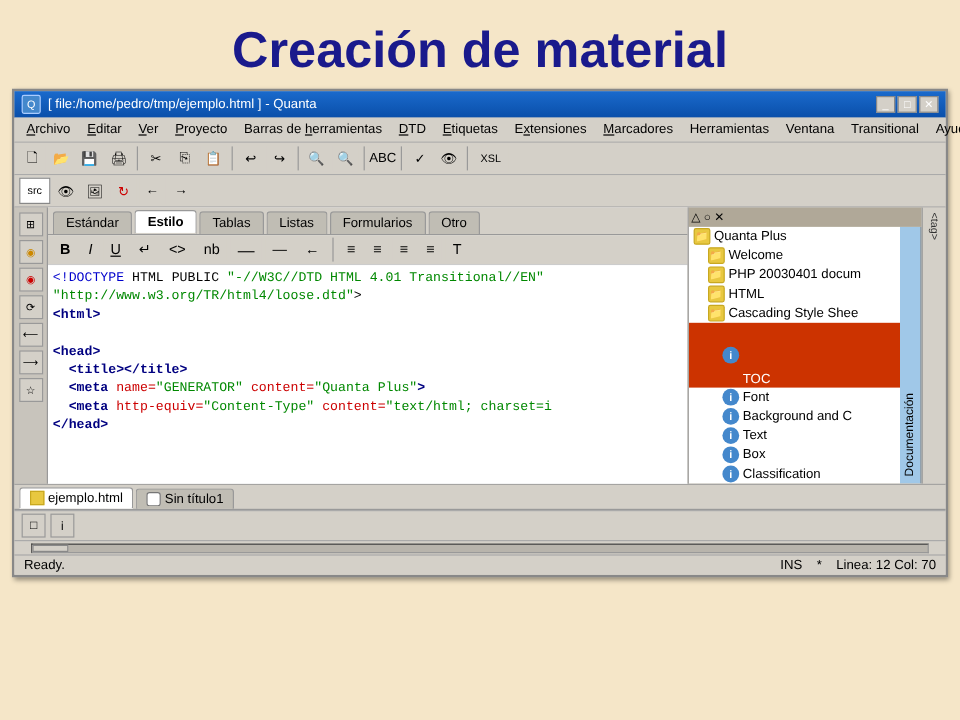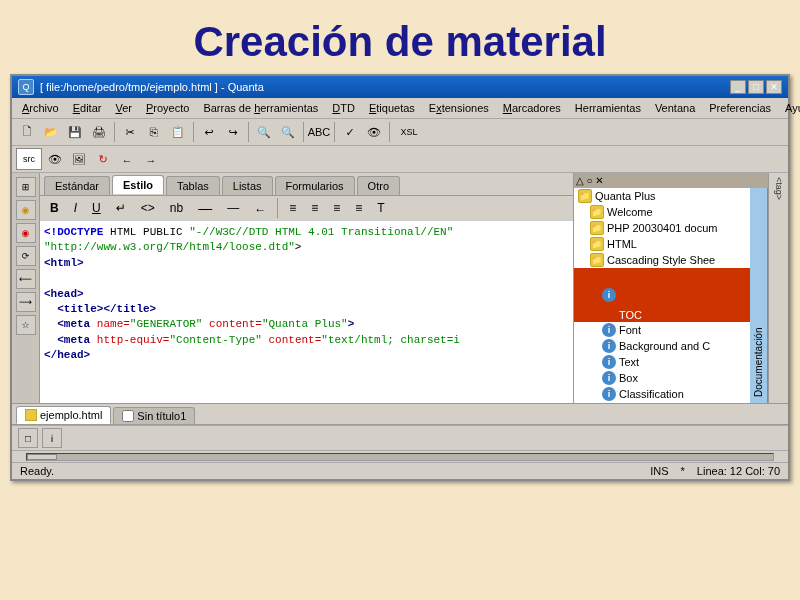--- a/index.html
+++ b/index.html
@@ -205,21 +205,21 @@
 
     .code-area {
       flex: 1;
       background: white;
       font-family: 'Courier New', monospace;
       font-size: 11px;
       padding: 4px;
       overflow: auto;
       line-height: 1.4;
     }
-    .code-area .kw { color: #0000cc; font-weight: bold; margin-top: 12px; }
+    .code-area .kw { color: #0000cc; font-weight: normal; margin-top: 12px; }
     .code-area .attr { color: #cc0000; }
     .code-area .val { color: #008800; }
     .code-area .tag { color: #000080; font-weight: bold; }
 
     .right-panel {
       width: 195px;
       background: #d4d0c8;
       border-left: 1px solid #999;
       display: flex;
       flex-direction: column;
@@ -407,21 +407,21 @@
     <span class="menu-item"><u>E</u>ditar</span>
     <span class="menu-item"><u>V</u>er</span>
     <span class="menu-item"><u>P</u>royecto</span>
     <span class="menu-item">Barras de <u>h</u>erramientas</span>
     <span class="menu-item"><u>D</u>TD</span>
     <span class="menu-item"><u>E</u>tiquetas</span>
     <span class="menu-item">E<u>x</u>tensiones</span>
     <span class="menu-item"><u>M</u>arcadores</span>
     <span class="menu-item">Herramientas</span>
     <span class="menu-item">Ventana</span>
-    <span class="menu-item">Preferencias</span>
+    <span class="menu-item">Transitional</span>
     <span class="menu-item">Ayuda</span>
   </div>
 
   <div class="toolbar">
     <div class="tb-btn">🗋</div>
     <div class="tb-btn">📂</div>
     <div class="tb-btn">💾</div>
     <div class="tb-btn">🖨</div>
     <div class="tb-sep"></div>
     <div class="tb-btn">✂</div>

